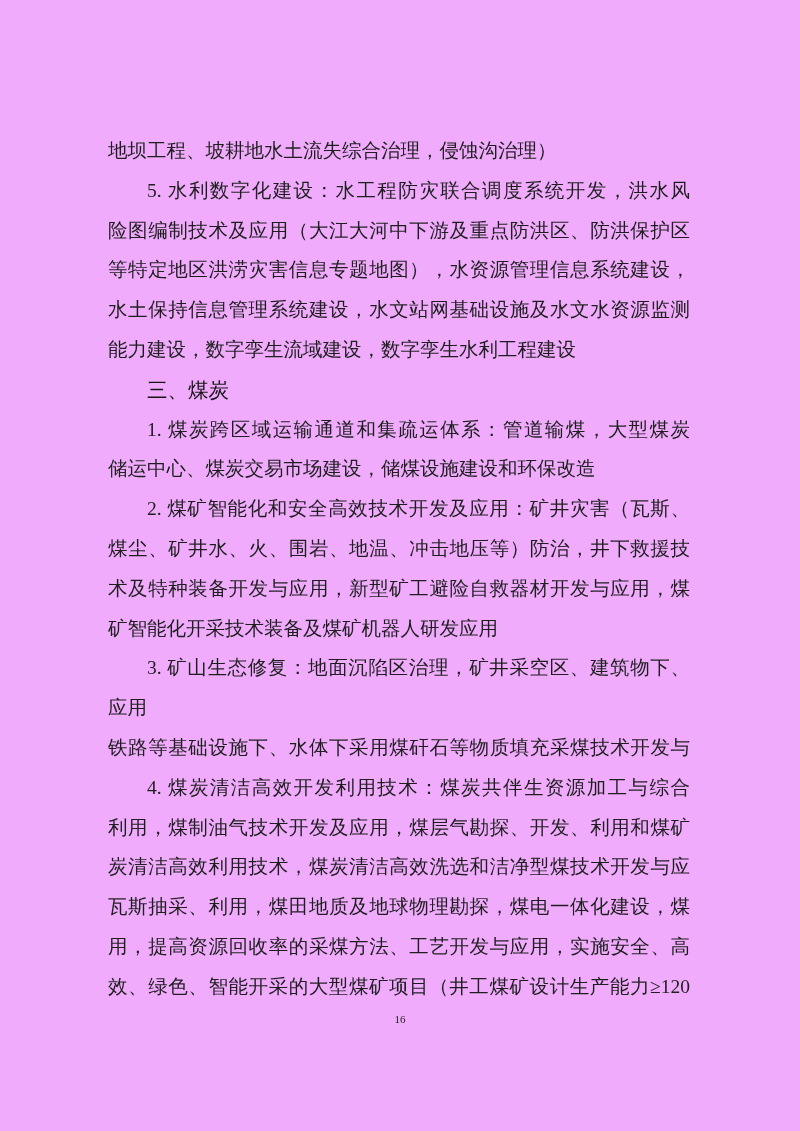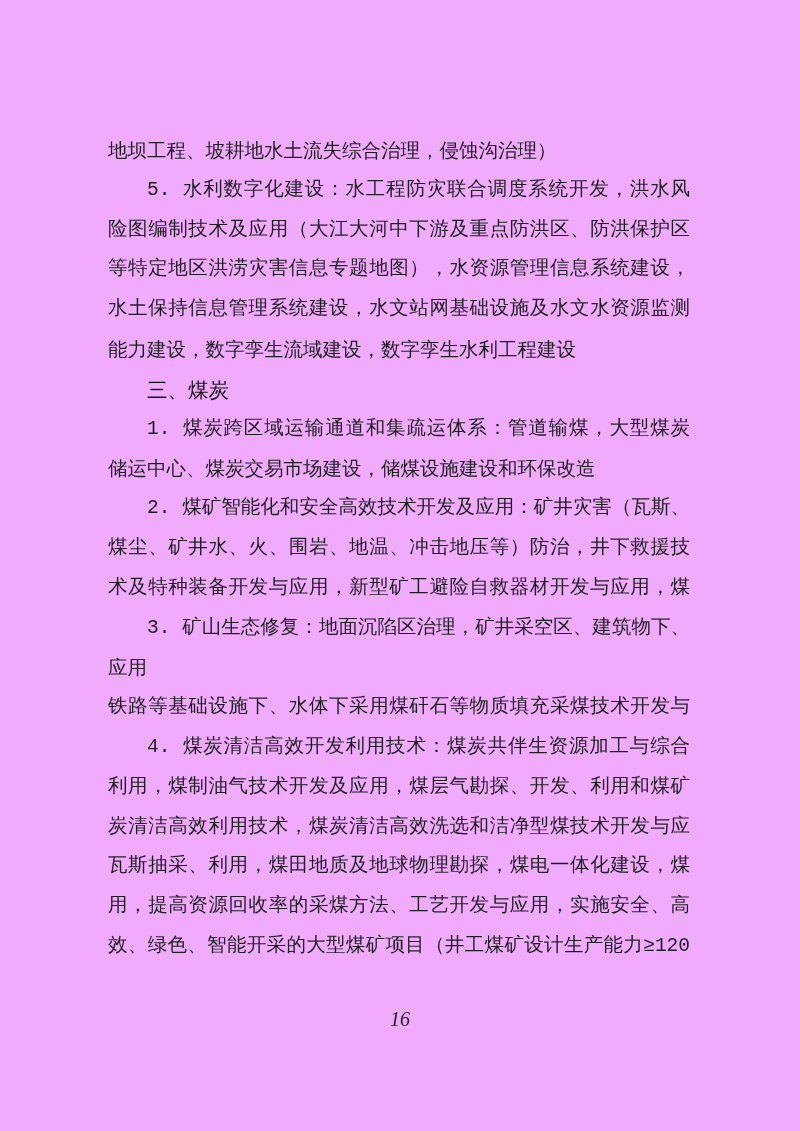--- a/index.html
+++ b/index.html
@@ -30,21 +30,20 @@
     font-size: 19.5px;
     white-space: nowrap;
     text-align: justify;
     text-justify: inter-character;
     letter-spacing: 0;
   }
   .line.full {
     text-align-last: justify;
     white-space: normal;
     overflow: hidden;
-    font-family: Liberation Mono, monospace;
   }
   .line.end {
     text-align: left;
     text-align-last: left;
   }
   .line.indent {
     padding-left: 39px;
   }
   .line.heading {
     font-family: "Liberation Sans", "DejaVu Sans", sans-serif;
@@ -55,42 +54,42 @@
     color: #151515;
   }
   .page-number {
     position: absolute;
     left: 0;
     top: 1006px;
     width: 100%;
     height: 26px;
     line-height: 26px;
     text-align: center;
-    font-size: 20px;
+    font-size: 11px;
     color: #1e1e1e;
-    font-style: italic;
   }
 </style>
 </head>
 <body>
 
 <div class="sheet">
   <div class="body-text" id="lines">
       <div class="line end">地坝工程、坡耕地水土流失综合治理，侵蚀沟治理）</div>
       <div class="line full indent">5. 水利数字化建设：水工程防灾联合调度系统开发，洪水风</div>
       <div class="line full">险图编制技术及应用（大江大河中下游及重点防洪区、防洪保护区</div>
       <div class="line full">等特定地区洪涝灾害信息专题地图），水资源管理信息系统建设，</div>
       <div class="line full">水土保持信息管理系统建设，水文站网基础设施及水文水资源监测</div>
       <div class="line end">能力建设，数字孪生流域建设，数字孪生水利工程建设</div>
       <div class="line heading indent">三、煤炭</div>
       <div class="line full indent">1. 煤炭跨区域运输通道和集疏运体系：管道输煤，大型煤炭</div>
       <div class="line end">储运中心、煤炭交易市场建设，储煤设施建设和环保改造</div>
       <div class="line full indent">2. 煤矿智能化和安全高效技术开发及应用：矿井灾害（瓦斯、</div>
       <div class="line full">煤尘、矿井水、火、围岩、地温、冲击地压等）防治，井下救援技</div>
       <div class="line full">术及特种装备开发与应用，新型矿工避险自救器材开发与应用，煤</div>
+      <div class="line end">矿智能化开采技术装备及煤矿机器人研发应用</div>
       <div class="line full indent">3. 矿山生态修复：地面沉陷区治理，矿井采空区、建筑物下、</div>
       <div class="line end">应用</div>
       <div class="line full">铁路等基础设施下、水体下采用煤矸石等物质填充采煤技术开发与</div>
       <div class="line full indent">4. 煤炭清洁高效开发利用技术：煤炭共伴生资源加工与综合</div>
       <div class="line full">利用，煤制油气技术开发及应用，煤层气勘探、开发、利用和煤矿</div>
       <div class="line full">炭清洁高效利用技术，煤炭清洁高效洗选和洁净型煤技术开发与应</div>
       <div class="line full">瓦斯抽采、利用，煤田地质及地球物理勘探，煤电一体化建设，煤</div>
       <div class="line full">用，提高资源回收率的采煤方法、工艺开发与应用，实施安全、高</div>
       <div class="line full">效、绿色、智能开采的大型煤矿项目（井工煤矿设计生产能力≥120</div>
     </div>

